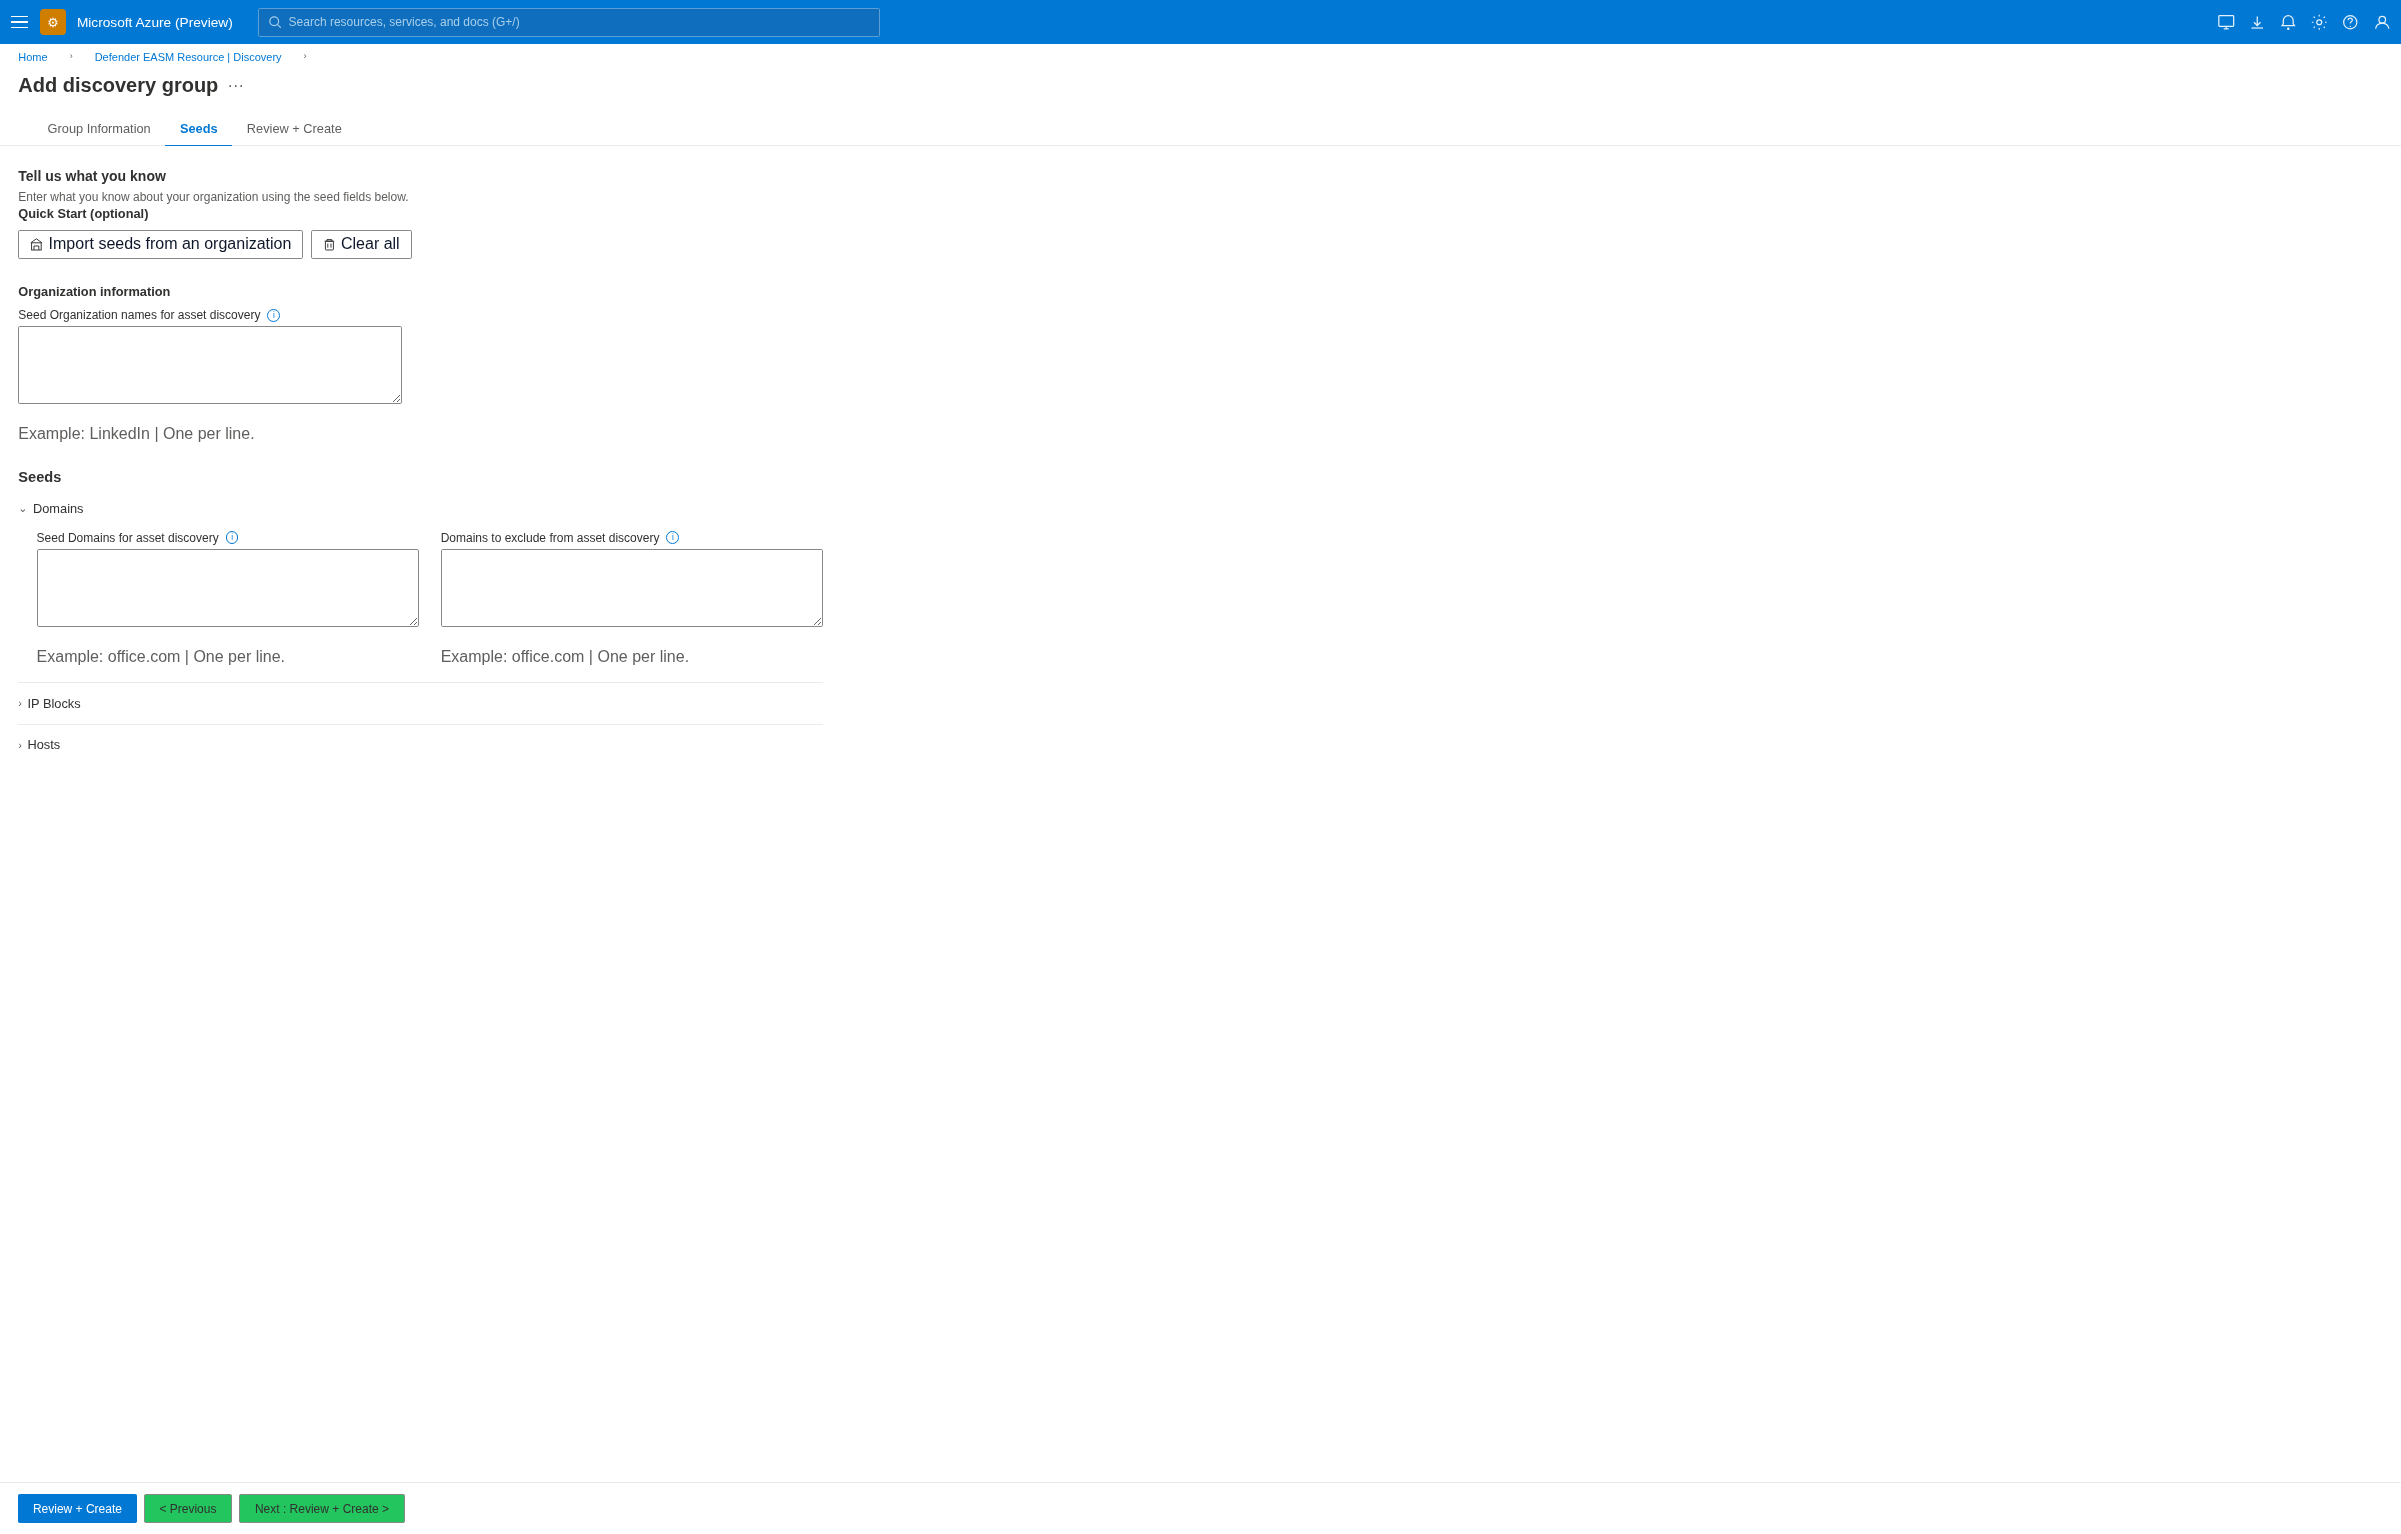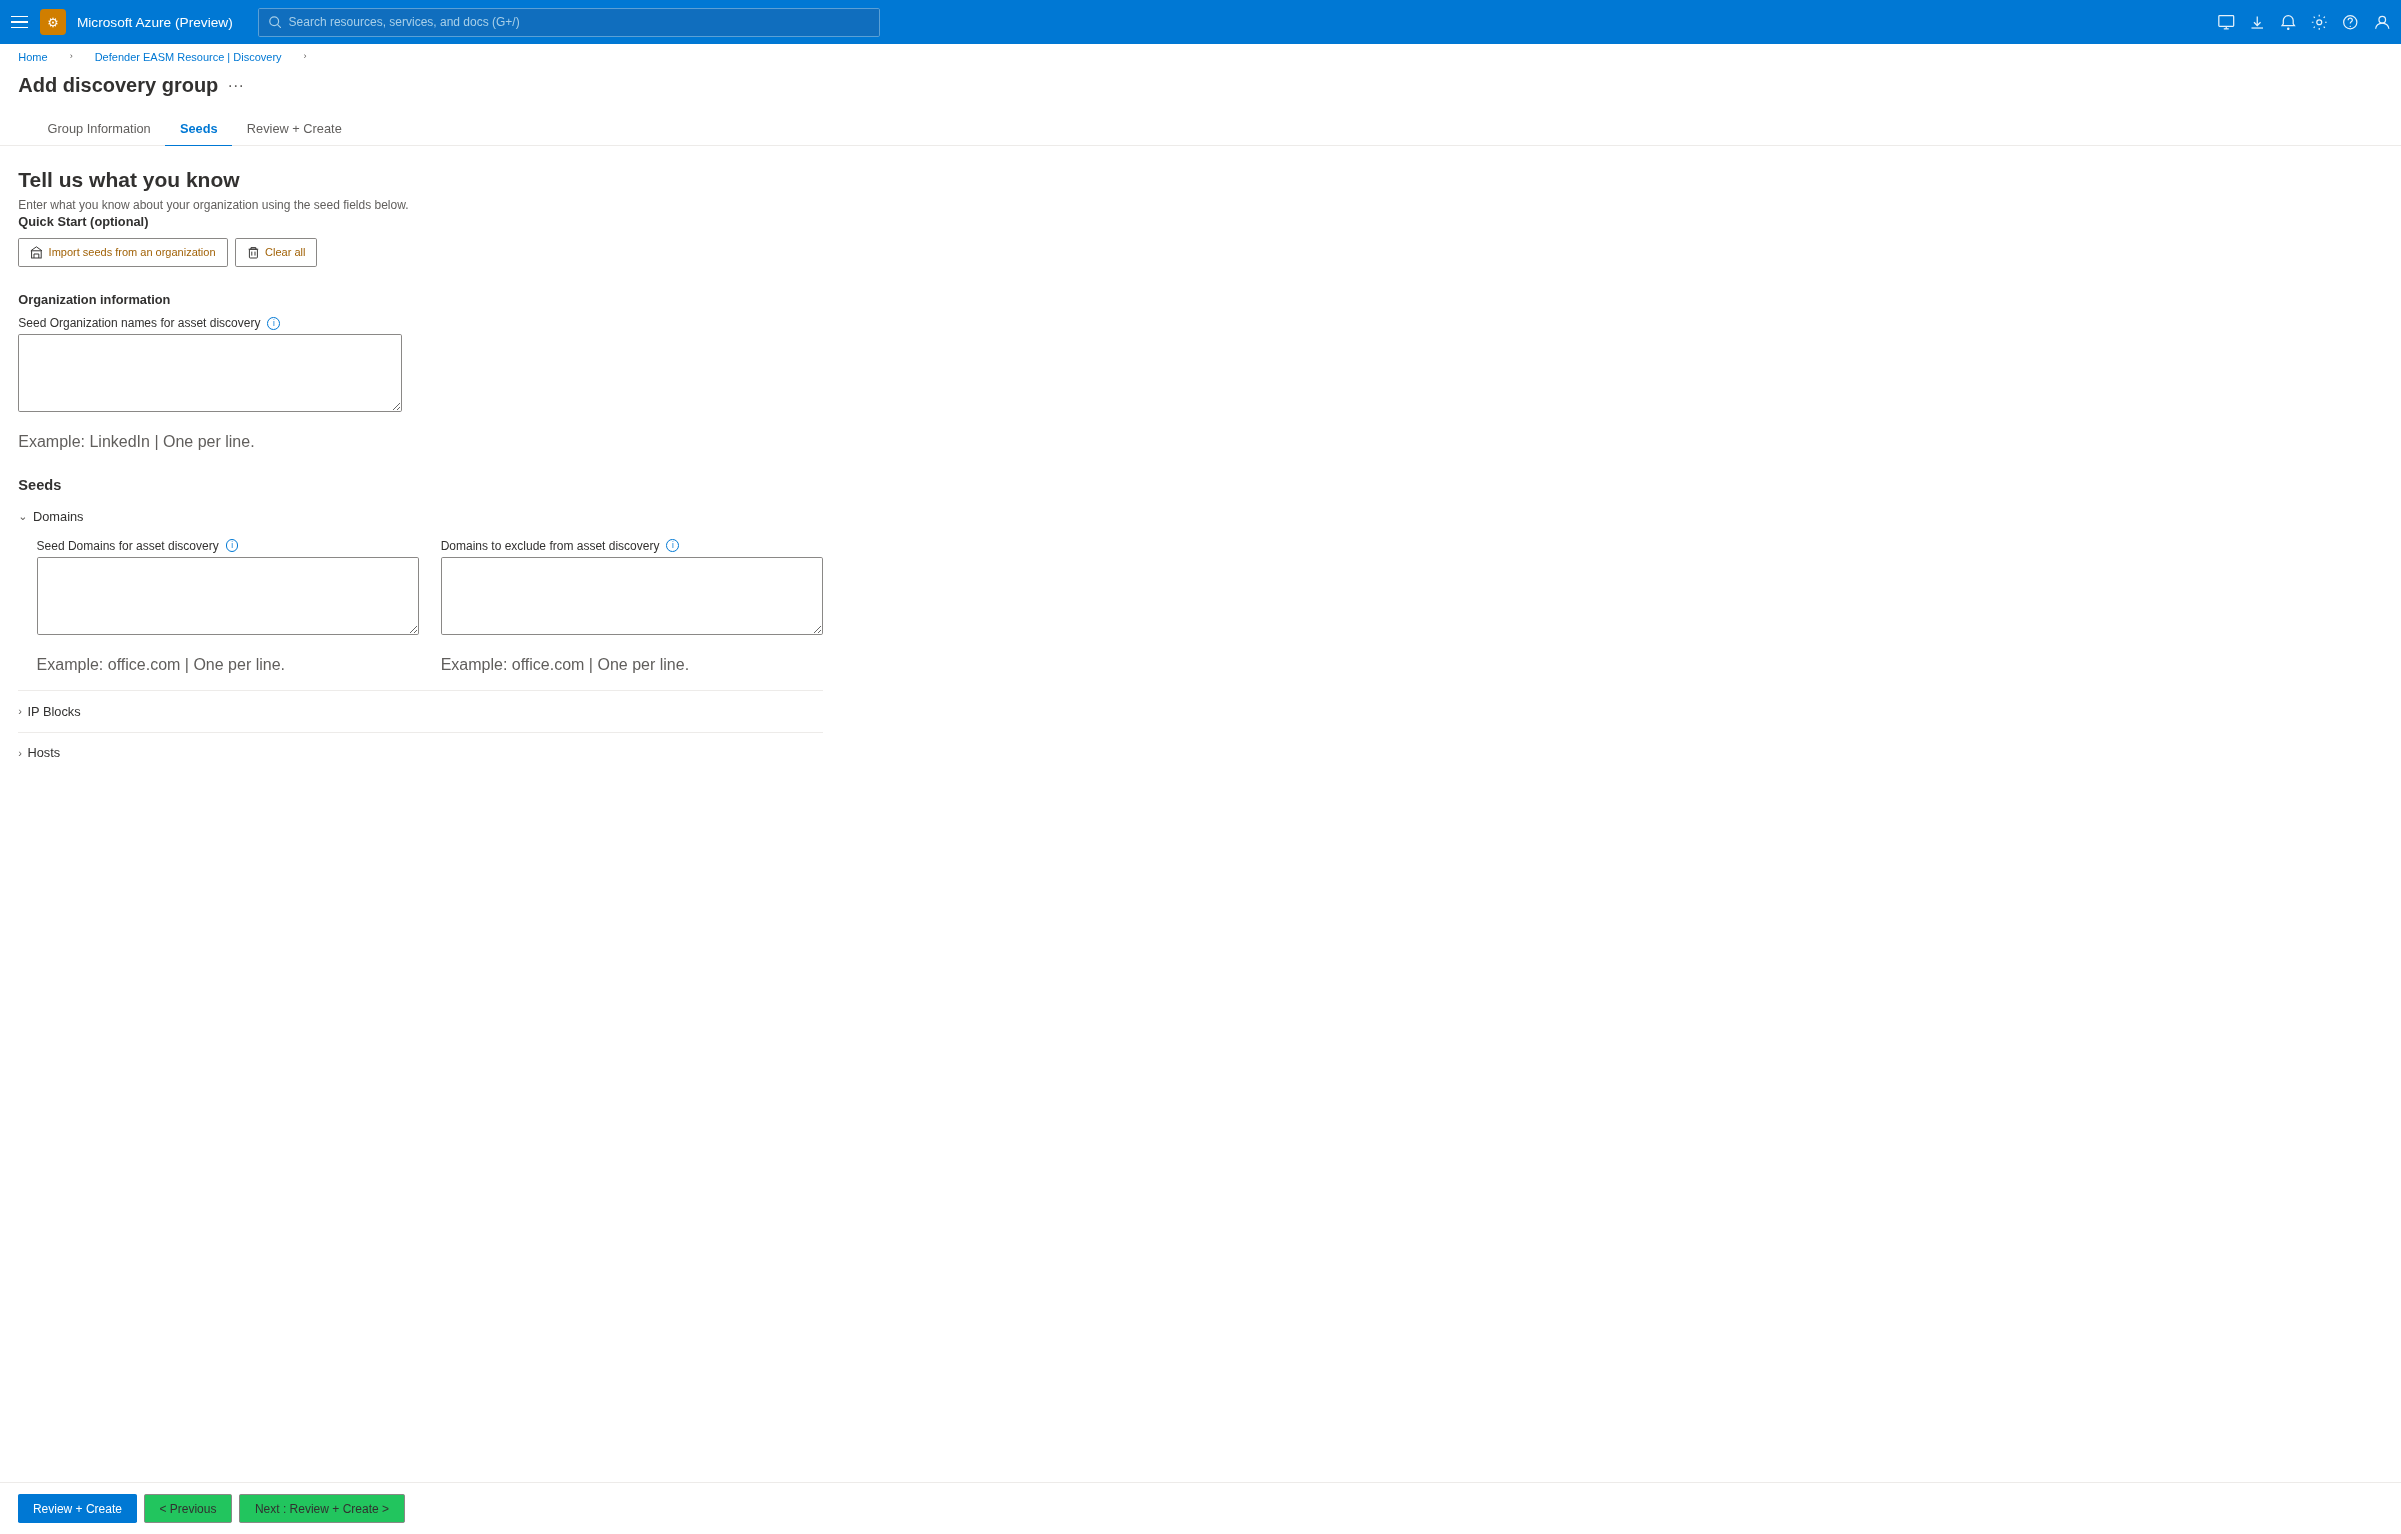--- a/index.html
+++ b/index.html
@@ -83,41 +83,41 @@
       font-weight: 600;
     }
 
     
     .content {
       padding: 22px 18.3px;
       max-width: 841px;
     }
 
     .section-title {
-      font-size: 21px; font-weight: 600; color: #323130; margin-bottom: 5.5px;
+      font-size: 14px; font-weight: 600; color: #323130; margin-bottom: 5.5px;
     }
     .section-desc {
       font-size: 12px; color: #605e5c; margin-bottom: 2px;
     }
 
     .subsection-title {
       font-size: 12.8px; font-weight: 600; color: #323130; margin-bottom: 9.1px;
     }
 
     
     .quickstart-buttons {
       display: flex; gap: 7.3px; margin-bottom: 25.6px;
     }
     .btn-outline {
       display: flex; align-items: center; gap: 5.5px;
       border: 0.9px solid #8a8886;
       background: #fff;
       padding: 4.6px 11px;
-      font-size: 11px;
-      color: #a16207;
+      font-size: 16px;
+      color: #0f172a;
       cursor: pointer;
       border-radius: 1.8px;
       height: 29px;
     }
 
     
     .org-info { margin-bottom: 25.6px; }
     .field-label {
       font-size: 12px; color: #323130; margin-bottom: 3.7px;
       display: flex; align-items: center; gap: 7px;

